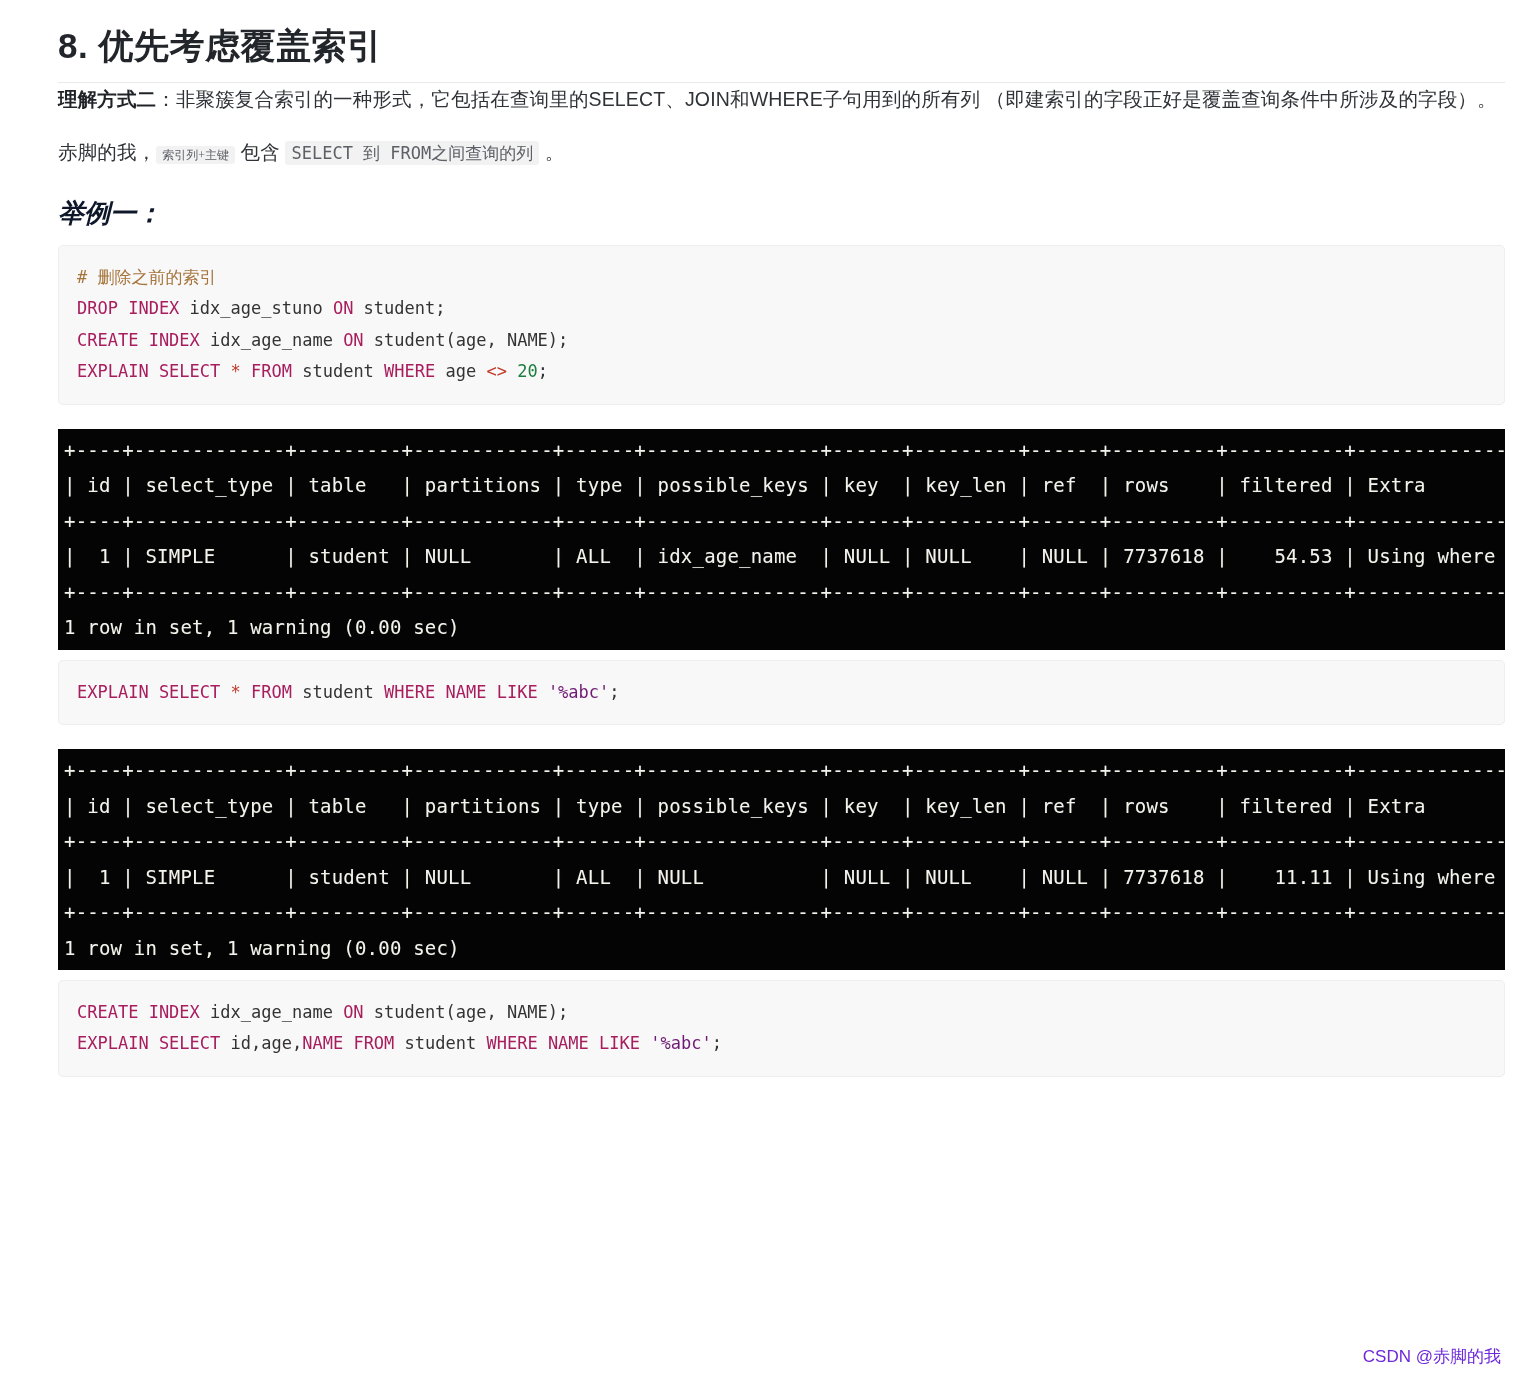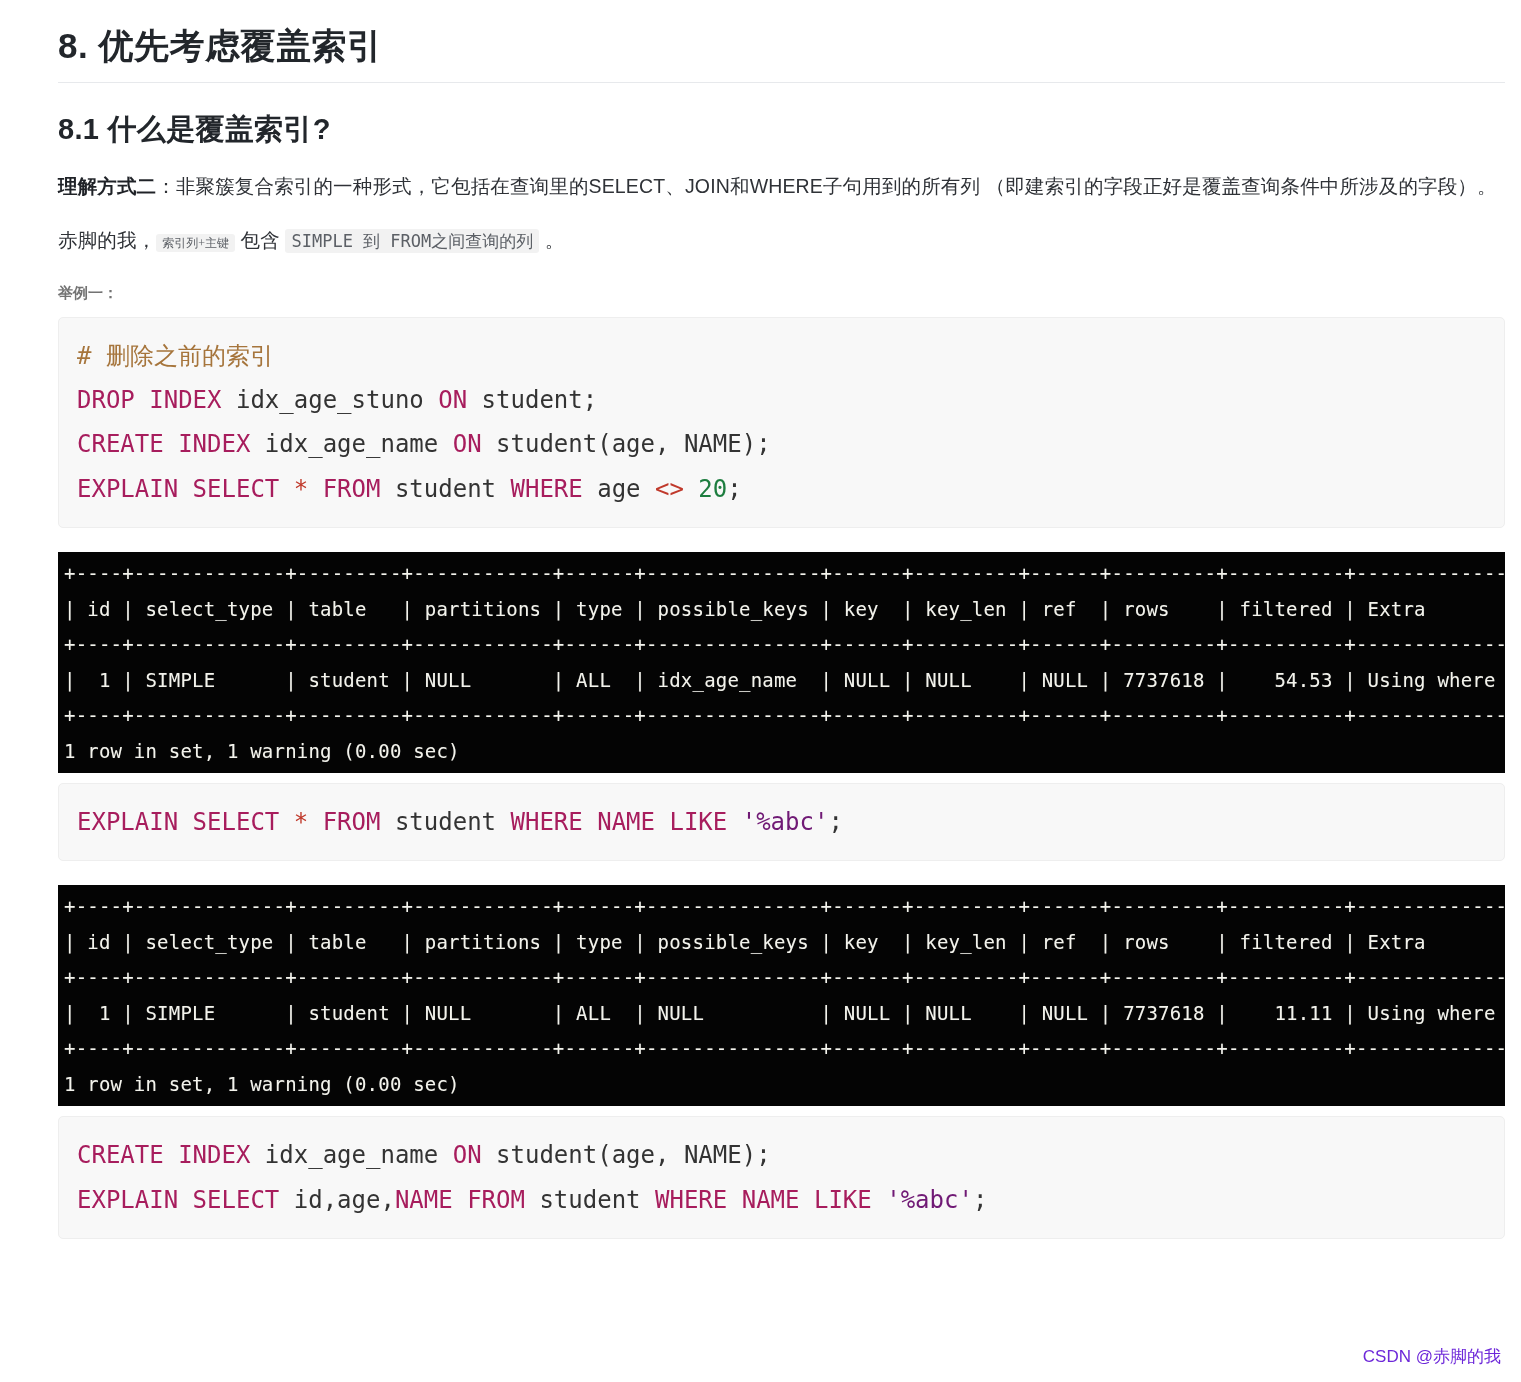--- a/index.html
+++ b/index.html
@@ -47,24 +47,25 @@
     line-height: 1.72;
     margin: 0 0 20px 0;
     color: #2f3237;
     text-align: justify;
     letter-spacing: 0.15px;
   }
   p.para.tight { margin-bottom: 18px; }
   .b { font-weight: bold; color: #1f2227; }
 
   .label-line {
-    font-size: 15px;
+    font-size: 26px;
     font-weight: bold;
-    color: #737373;
+    color: #0f172a;
     margin: 26px 0 14px 0;
+    font-style: italic;
   }
 
   
   code.inline {
     background: #f2f2f2;
     color: #5c6066;
     border-radius: 3px;
     padding: 2px 6px;
     font-family: "DejaVu Sans Mono", "Liberation Mono", monospace;
     font-size: 17px;
@@ -77,21 +78,21 @@
   }
 
   
   .codeblock {
     background: #f8f8f8;
     border: 1px solid #eeeeee;
     border-radius: 5px;
     padding: 16px 18px;
     margin: 0 0 10px 0;
     font-family: "DejaVu Sans Mono", "Liberation Mono", monospace;
-    font-size: 24px;
+    font-size: 17px;
     line-height: 1.85;
     white-space: pre;
     overflow: hidden;
     color: #333333;
   }
   .kw  { color: #a71d5d; }
   .cmt { color: #a6753c; }
   .num { color: #1d7d3f; }
   .str { color: #701a75; }
   .op  { color: #c0392b; }
@@ -122,26 +123,25 @@
     user-select: none;
   }
 </style>
 </head>
 <body>
 
 <div class="page">
 
   <h1 class="doc-h1">8. 优先考虑覆盖索引</h1>
 
-  <h2 class="doc-h2">8.1 什么是覆盖索引?</h2>
 
 
   <p class="para"><span class="b">理解方式二</span><span>：</span><span>非聚簇复合索引的一种形式，它包括在查询里的SELECT、JOIN和WHERE子句用到的所有列 （即建索引的字段正好是覆盖查询条件中所涉及的字段）。</span></p>
 
-  <p class="para tight"><span>赤脚的我，</span><code class="inline cn">索引列+主键</code><span> 包含 </span><code class="inline">SIMPLE 到 FROM之间查询的列</code><span> 。</span></p>
+  <p class="para tight"><span>赤脚的我，</span><code class="inline cn">索引列+主键</code><span> 包含 </span><code class="inline">SELECT 到 FROM之间查询的列</code><span> 。</span></p>
 
   <div class="label-line">举例一：</div>
 
   <pre class="codeblock"><span class="cmt"># 删除之前的索引</span>
 <span class="kw">DROP INDEX</span><span class="pl"> idx_age_stuno </span><span class="kw">ON</span><span class="pl"> student;</span>
 <span class="kw">CREATE INDEX</span><span class="pl"> idx_age_name </span><span class="kw">ON</span><span class="pl"> student(age, </span><span class="pl">NAME</span><span class="pl">);</span>
 <span class="kw">EXPLAIN SELECT</span><span class="op"> * </span><span class="kw">FROM</span><span class="pl"> student </span><span class="kw">WHERE</span><span class="pl"> age </span><span class="op">&lt;&gt;</span><span class="pl"> </span><span class="num">20</span><span class="pl">;</span></pre>
 
   <pre class="terminal">+----+-------------+---------+------------+------+---------------+------+---------+------+---------+----------+-------------+
 | id | select_type | table   | partitions | type | possible_keys | key  | key_len | ref  | rows    | filtered | Extra       |

